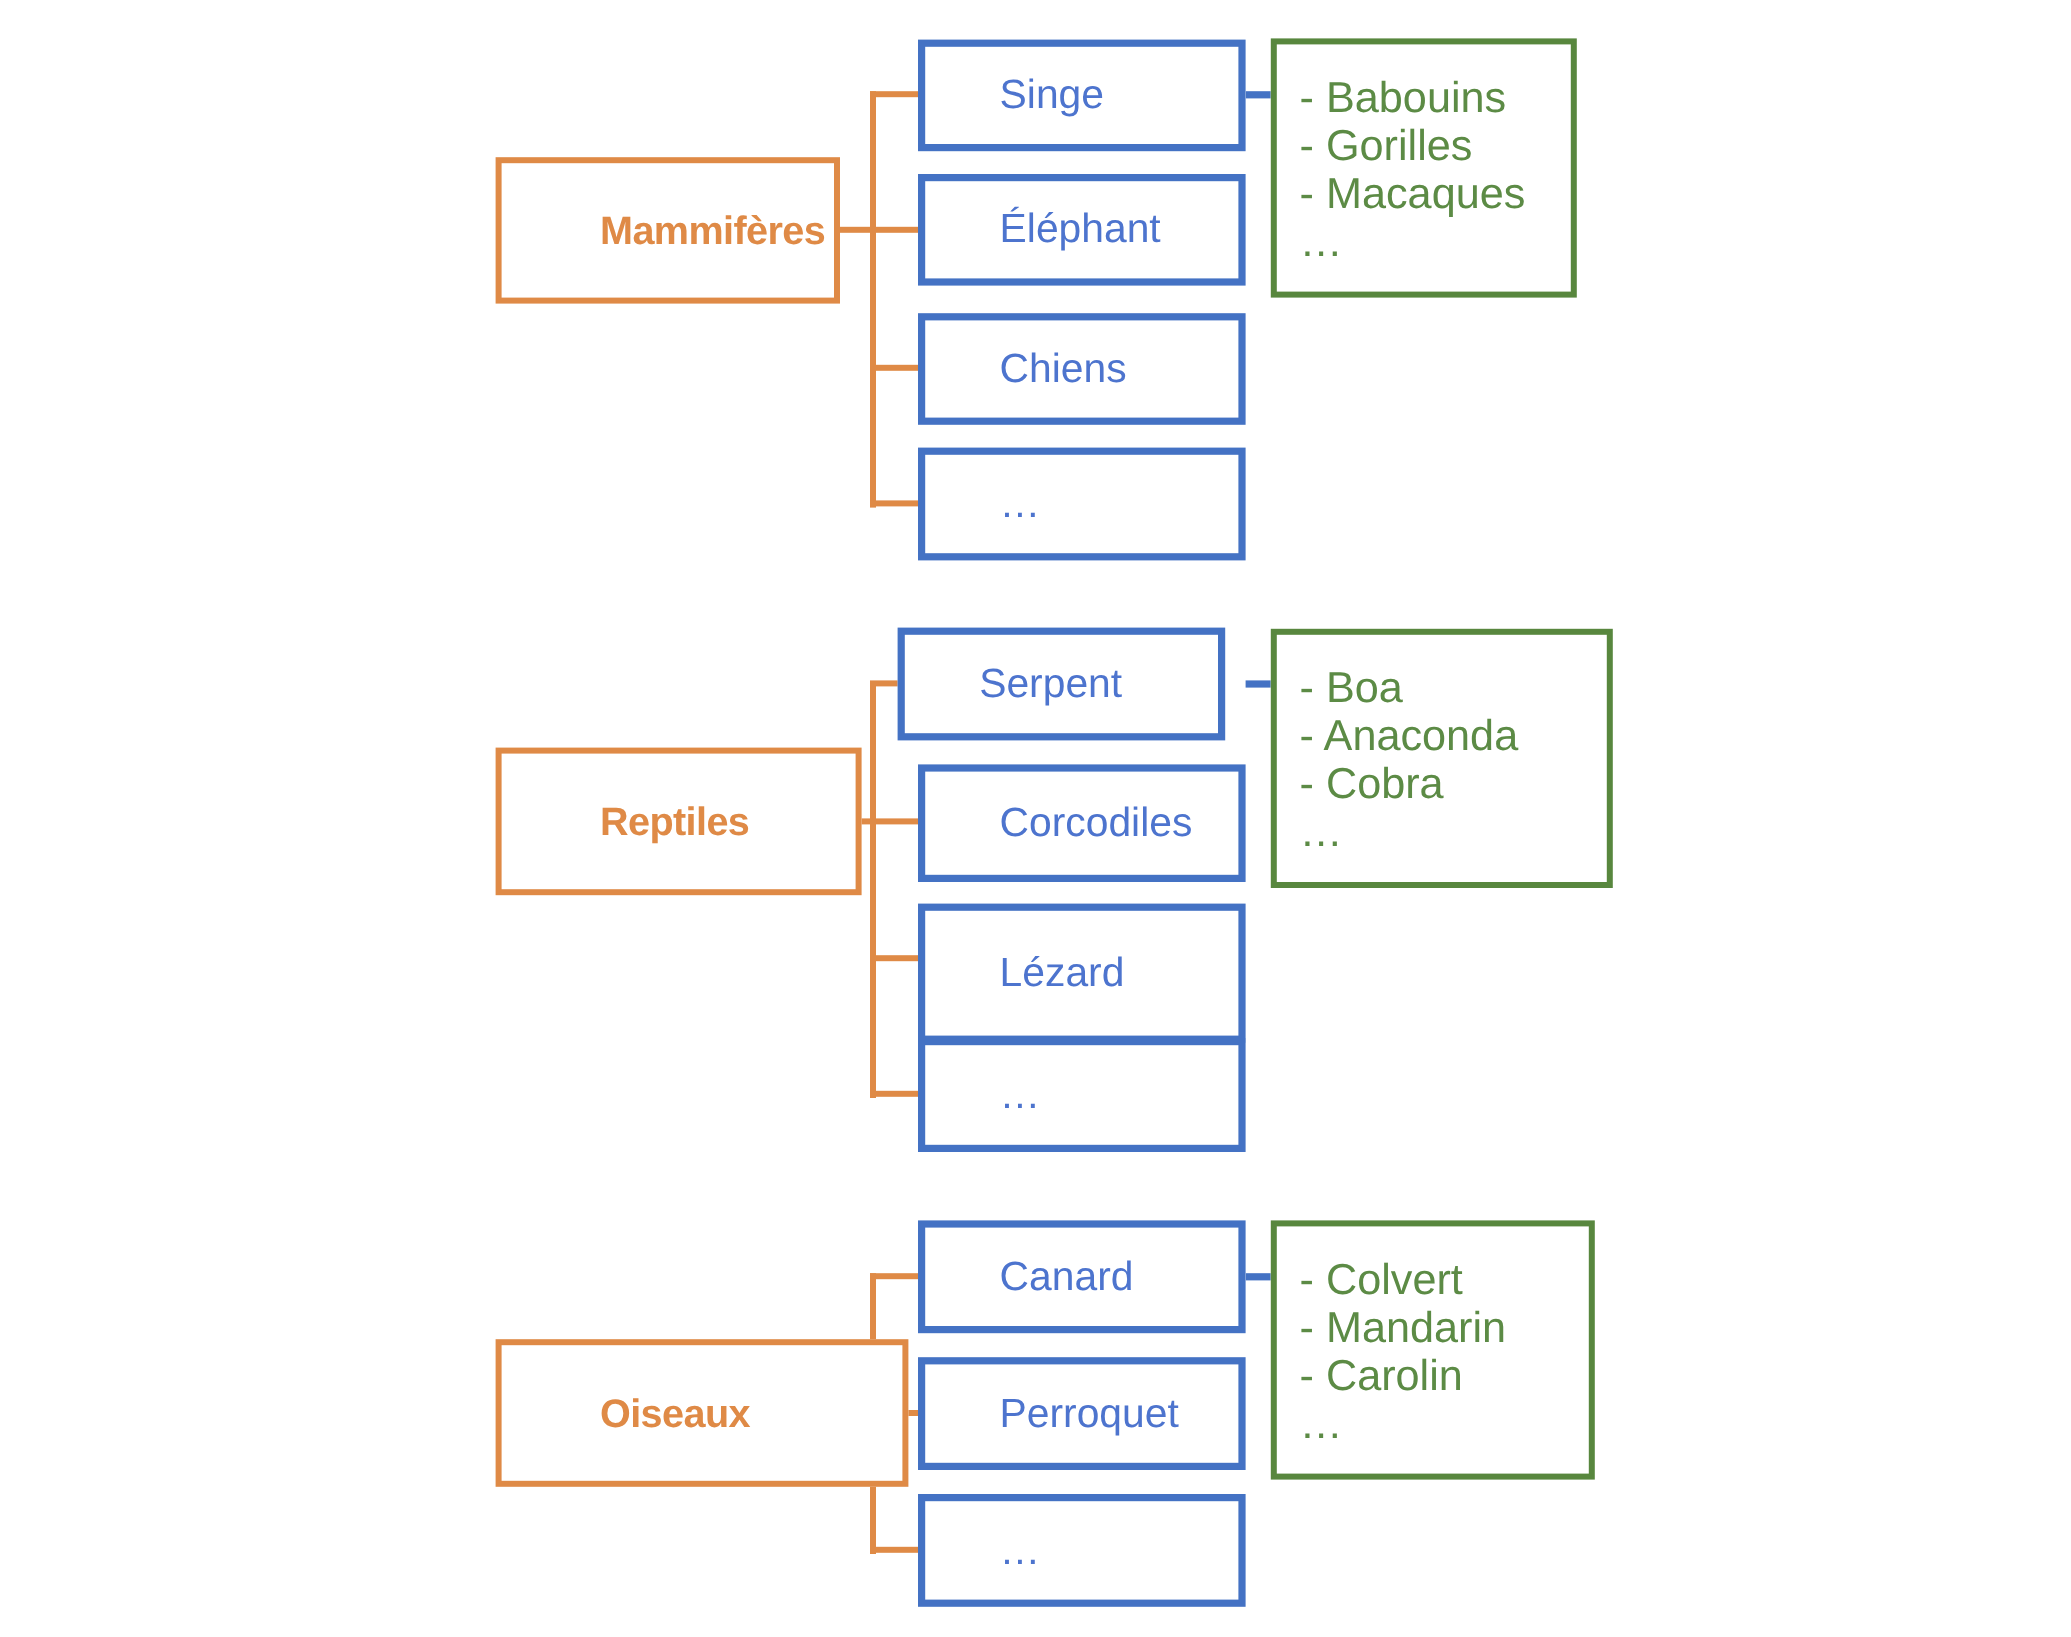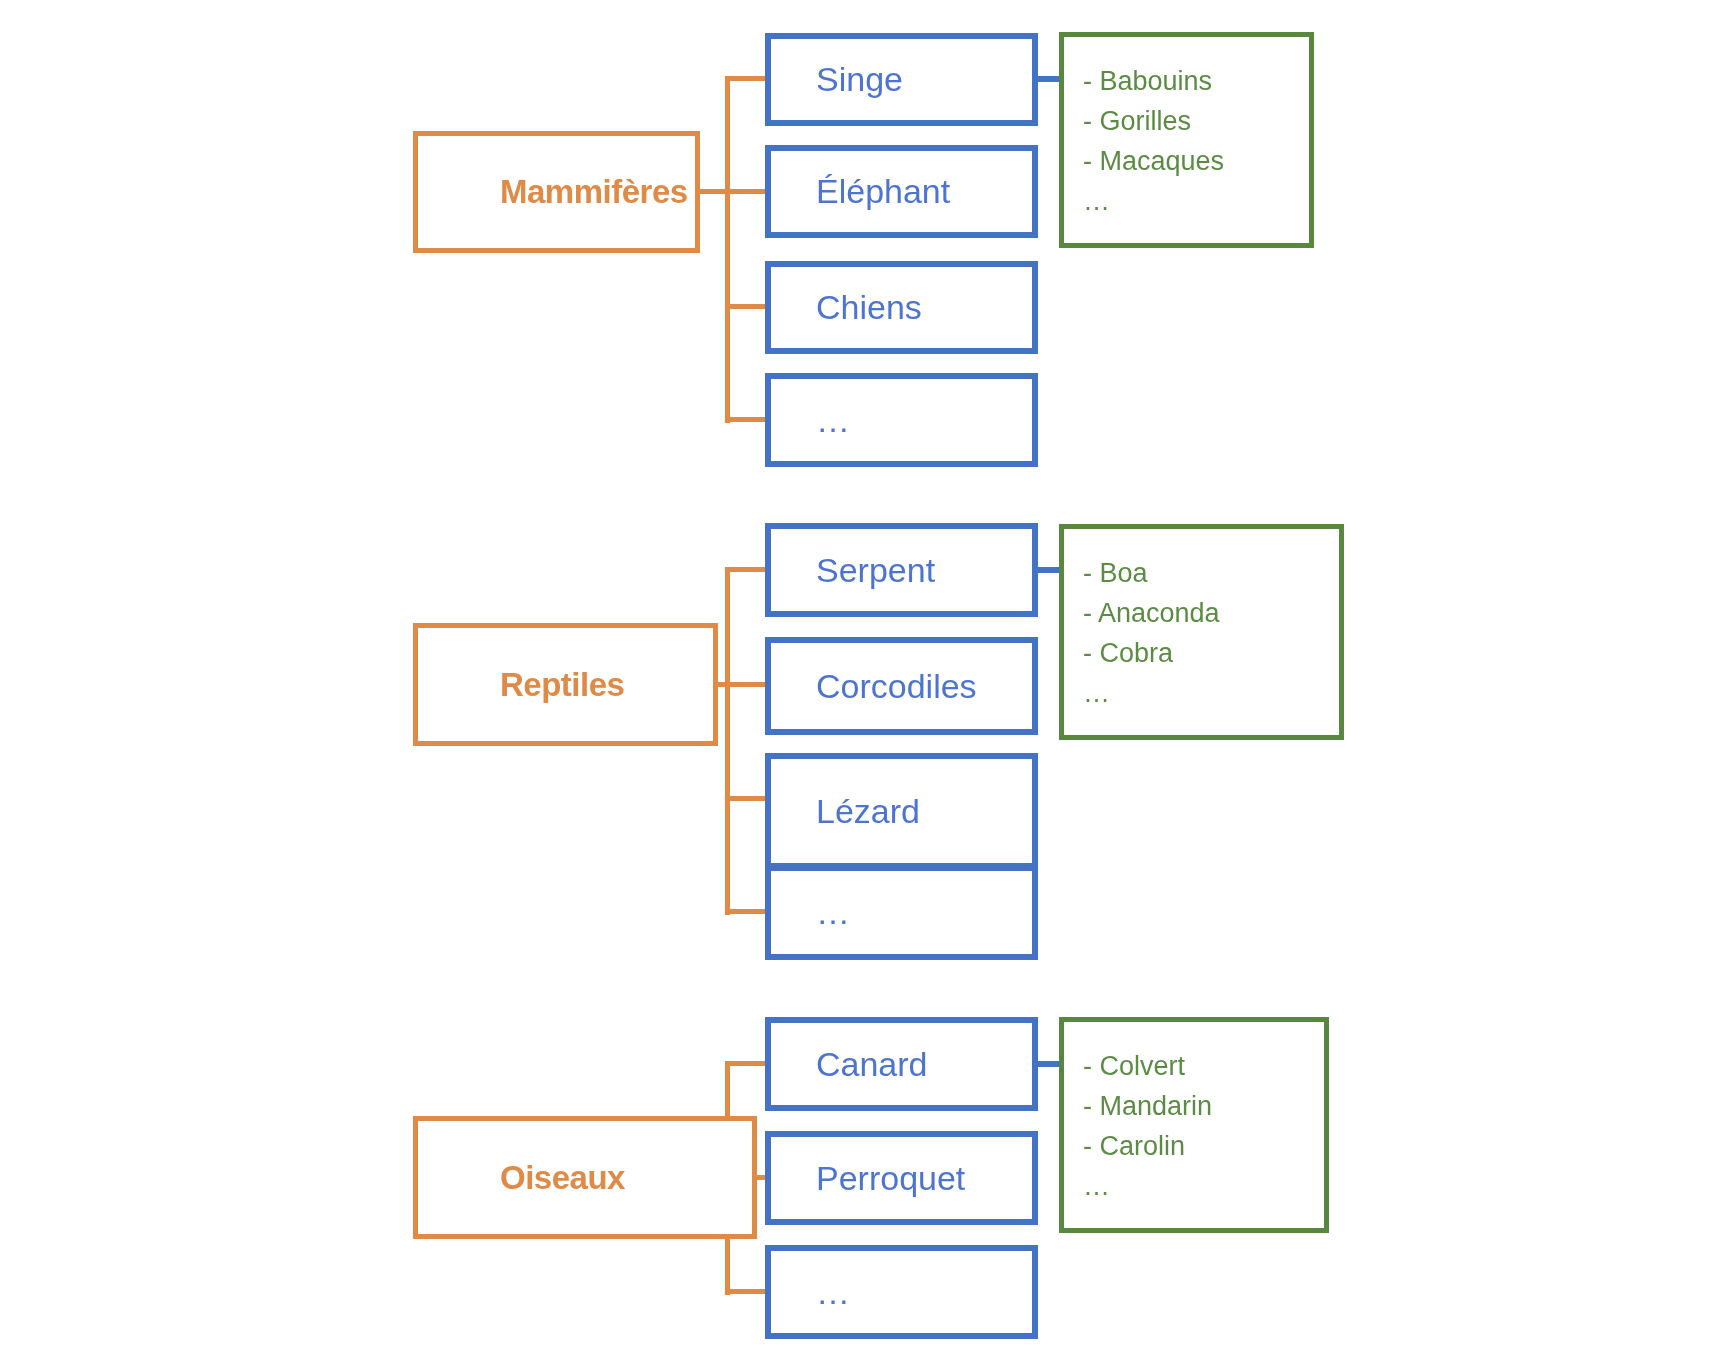--- a/index.html
+++ b/index.html
@@ -14,42 +14,42 @@
   body{
     width:1726px;height:1364px;
     background:var(--bg);
     font-family:"Liberation Sans", sans-serif;
     position:relative;
     overflow:hidden;
   }
   .canvas{position:absolute;left:0;top:0;width:1726px;height:1364px;}
   .box{position:absolute;box-sizing:border-box;background:#fff;display:flex;align-items:center;}
   .box.orange{border:5px solid var(--orange);padding-left:28px;}
-  .box.blue{border:6px solid var(--blue-border);}
+  .box.blue{border:6px solid var(--blue-border);padding-left:17px;}
   .box.green{border:5px solid var(--green-border);display:block;}
   .cat-label{
     color:var(--orange);
     font-weight:700;
     font-size:33px;
     letter-spacing:-0.5px;
     padding-left:54px;
     white-space:nowrap;
   }
   .animal-label{
     color:var(--blue-text);
     font-size:34px;
     padding-left:45px;
     white-space:nowrap;
   }
   .examples-inner{
     padding:24px 10px 0 19px;
   }
   .example-line{
     color:var(--green-text);
-    font-size:27px;
+    font-size:36px;
     line-height:40px;
     white-space:nowrap;
   }
   .line{position:absolute;}
   .line.o{background:var(--orange);}
   .line.b{background:var(--blue-border);}
 </style>
 </head>
 <body>
 
@@ -97,21 +97,21 @@
     <div class="line o" style="left:725px;top:568px;width:5px;height:347px"></div>
     <div class="line o" style="left:725px;top:567px;width:40px;height:5px"></div>
     <div class="line o" style="left:725px;top:796px;width:40px;height:5px"></div>
     <div class="line o" style="left:725px;top:909px;width:40px;height:5px"></div>
     <div class="line b" style="left:1038px;top:567px;width:21px;height:6px"></div>
 
     <div class="box orange" style="left:413px;top:623px;width:305px;height:123px">
       <span class="cat-label">Reptiles</span>
     </div>
 
-    <div class="box blue" style="left:765px;top:523px;width:273px;height:94px">
+    <div class="box blue" style="left:748px;top:523px;width:273px;height:94px">
       <span class="animal-label">Serpent</span>
     </div>
     <div class="box blue" style="left:765px;top:637px;width:273px;height:98px">
       <span class="animal-label">Corcodiles</span>
     </div>
     <div class="box blue" style="left:765px;top:753px;width:273px;height:116px">
       <span class="animal-label">Lézard</span>
     </div>
     <div class="box blue" style="left:765px;top:865px;width:273px;height:95px">
       <span class="animal-label">…</span>

